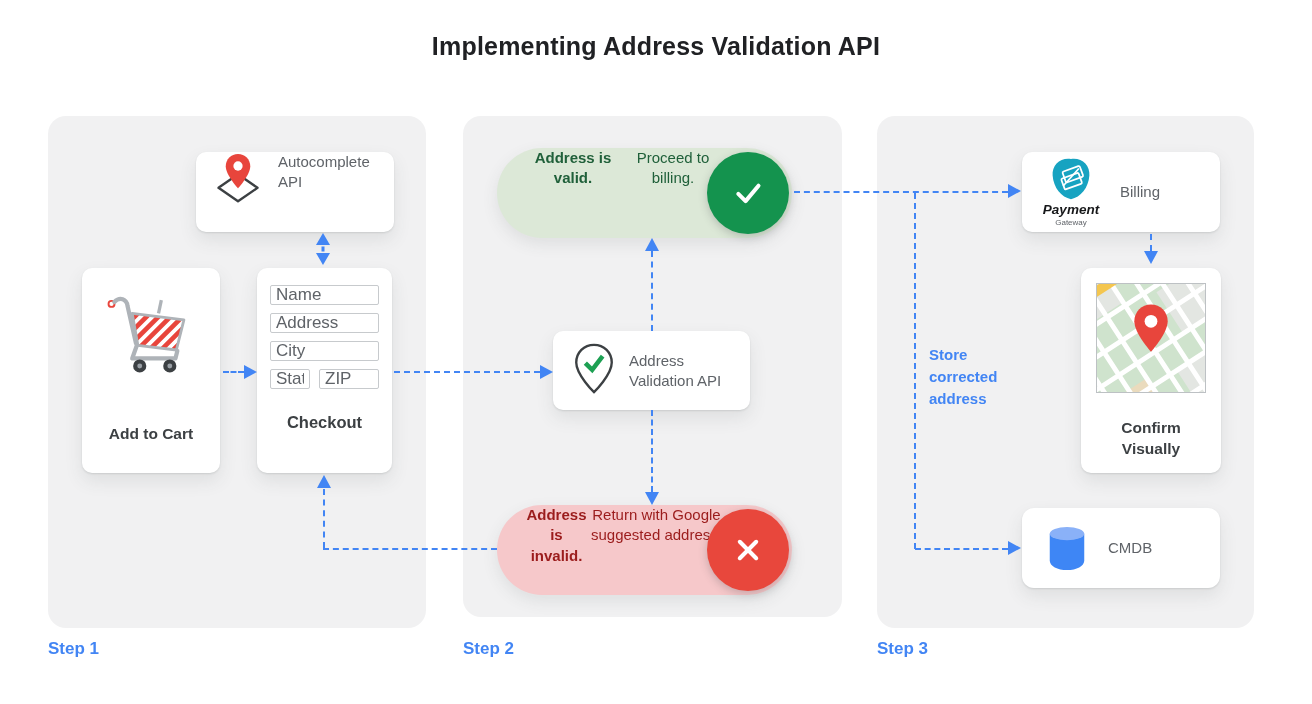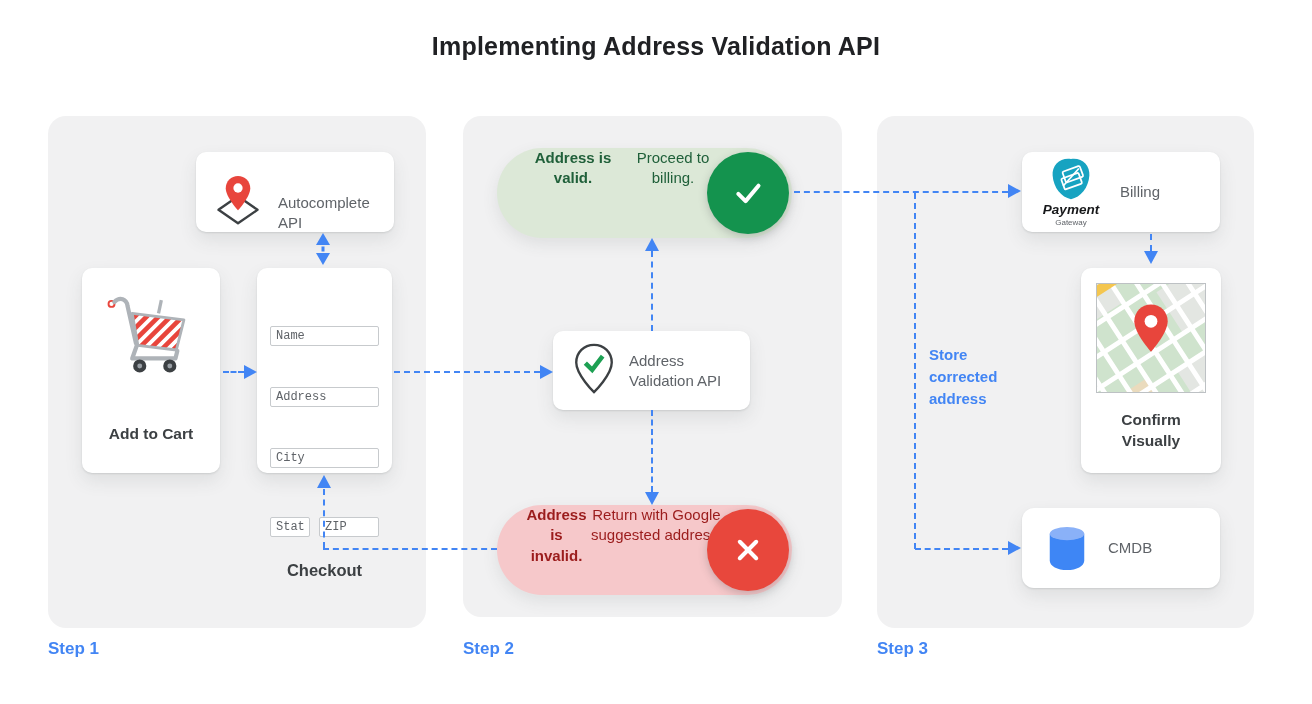--- a/index.html
+++ b/index.html
@@ -19,37 +19,37 @@
   .sl1 { left:48px;  top:639px; }
   .sl2 { left:463px; top:639px; }
   .sl3 { left:877px; top:639px; }
 
   .card { position:absolute; background:#fff; border-radius:10px;
           box-shadow:0 1px 2px rgba(60,64,67,.14), 0 8px 18px rgba(60,64,67,.10); }
   .api-label  { color:#5f6368; font-size:15px; line-height:1.3; }
   .card-title { color:#3c4043; font-weight:700; font-size:15.5px; text-align:center; line-height:1.35; }
 
   .autocomplete-card { left:196px; top:152px; width:198px; height:80px;
-                       display:flex; align-items:flex-end; gap:14px; padding-left:16px; }
+                       display:flex; align-items:flex-start; gap:14px; padding-left:16px; }
   .validation-card   { left:553px; top:331px; width:197px; height:79px;
                        display:flex; align-items:center; gap:14px; padding-left:20px; }
   .billing-card      { left:1022px; top:152px; width:198px; height:80px;
                        display:flex; align-items:center; gap:16px; padding-left:16px; }
   .cmdb-card         { left:1022px; top:508px; width:198px; height:80px;
                        display:flex; align-items:center; gap:18px; padding-left:22px;border-radius:12px; }
 
   .add-cart-card { left:82px; top:268px; width:138px; height:205px;
                    display:flex; flex-direction:column; align-items:center; }
   .add-cart-card svg { margin-top:22px; }
   .add-cart-card .card-title { margin-top:46px; }
 
   .checkout-card { left:257px; top:268px; width:135px; height:205px; padding:17px 13px 0; }
   .field { display:block; width:100%; height:20px; border:1.5px solid #c7cacd; border-radius:2px;
-           background:#fff; font-family:Liberation Mono, monospace; font-size:12px; color:#5f6368;
-           padding:0 5px; margin-bottom:8px;margin-top:41px; }
+           background:#fff; font-family:Liberation Sans, sans-serif; font-size:17px; color:#5f6368;
+           padding:0 5px; margin-bottom:8px; }
   .field::placeholder { color:#5f6368; opacity:1; }
   .field-row { display:flex; gap:9px; }
   .field-row .state { width:40px; margin-bottom:0; }
   .field-row .zip   { flex:1; margin-bottom:0; }
   .checkout-card .card-title { margin-top:22px; font-size:16.5px; }
 
   .pill { position:absolute; width:295px; height:90px; border-radius:45px;
           box-shadow:0 6px 16px rgba(60,64,67,.10); }
   .valid-pill   { left:497px; top:148px; background:#dce8d7; }
   .invalid-pill { left:497px; top:505px; background:#f6c8ca; }
@@ -61,21 +61,21 @@
   .pill-title { font-weight:700; }
   .pill-circle { position:absolute; right:3px; top:4px; width:82px; height:82px; border-radius:50%;
                  display:flex; align-items:center; justify-content:center;
                  box-shadow:0 3px 8px rgba(60,64,67,.25); }
   .valid-pill .pill-circle   { background:#14934e; }
   .invalid-pill .pill-circle { background:#e8473c; }
 
   .confirm-card { left:1081px; top:268px; width:140px; height:205px;
                   display:flex; flex-direction:column; align-items:center; }
   .confirm-card svg { margin-top:15px; }
-  .confirm-card .card-title { margin-top:17px; width:80px; }
+  .confirm-card .card-title { margin-top:25px; width:80px; }
 
   .logo { width:66px; display:flex; flex-direction:column; align-items:center; }
   .logo-title { font-size:13.5px; font-weight:700; font-style:italic; color:#17181a;
                 line-height:1; margin-top:2px; }
   .logo-subtitle { font-size:8px; color:#5f6368; margin-top:1px; }
 
   .store-note { position:absolute; left:929px; top:344px; width:92px;
                 color:#4285f4; font-weight:700; font-size:15px; line-height:1.45; }
 
   .hline { position:absolute; height:0; border-top:2px dashed #4285f4; }

